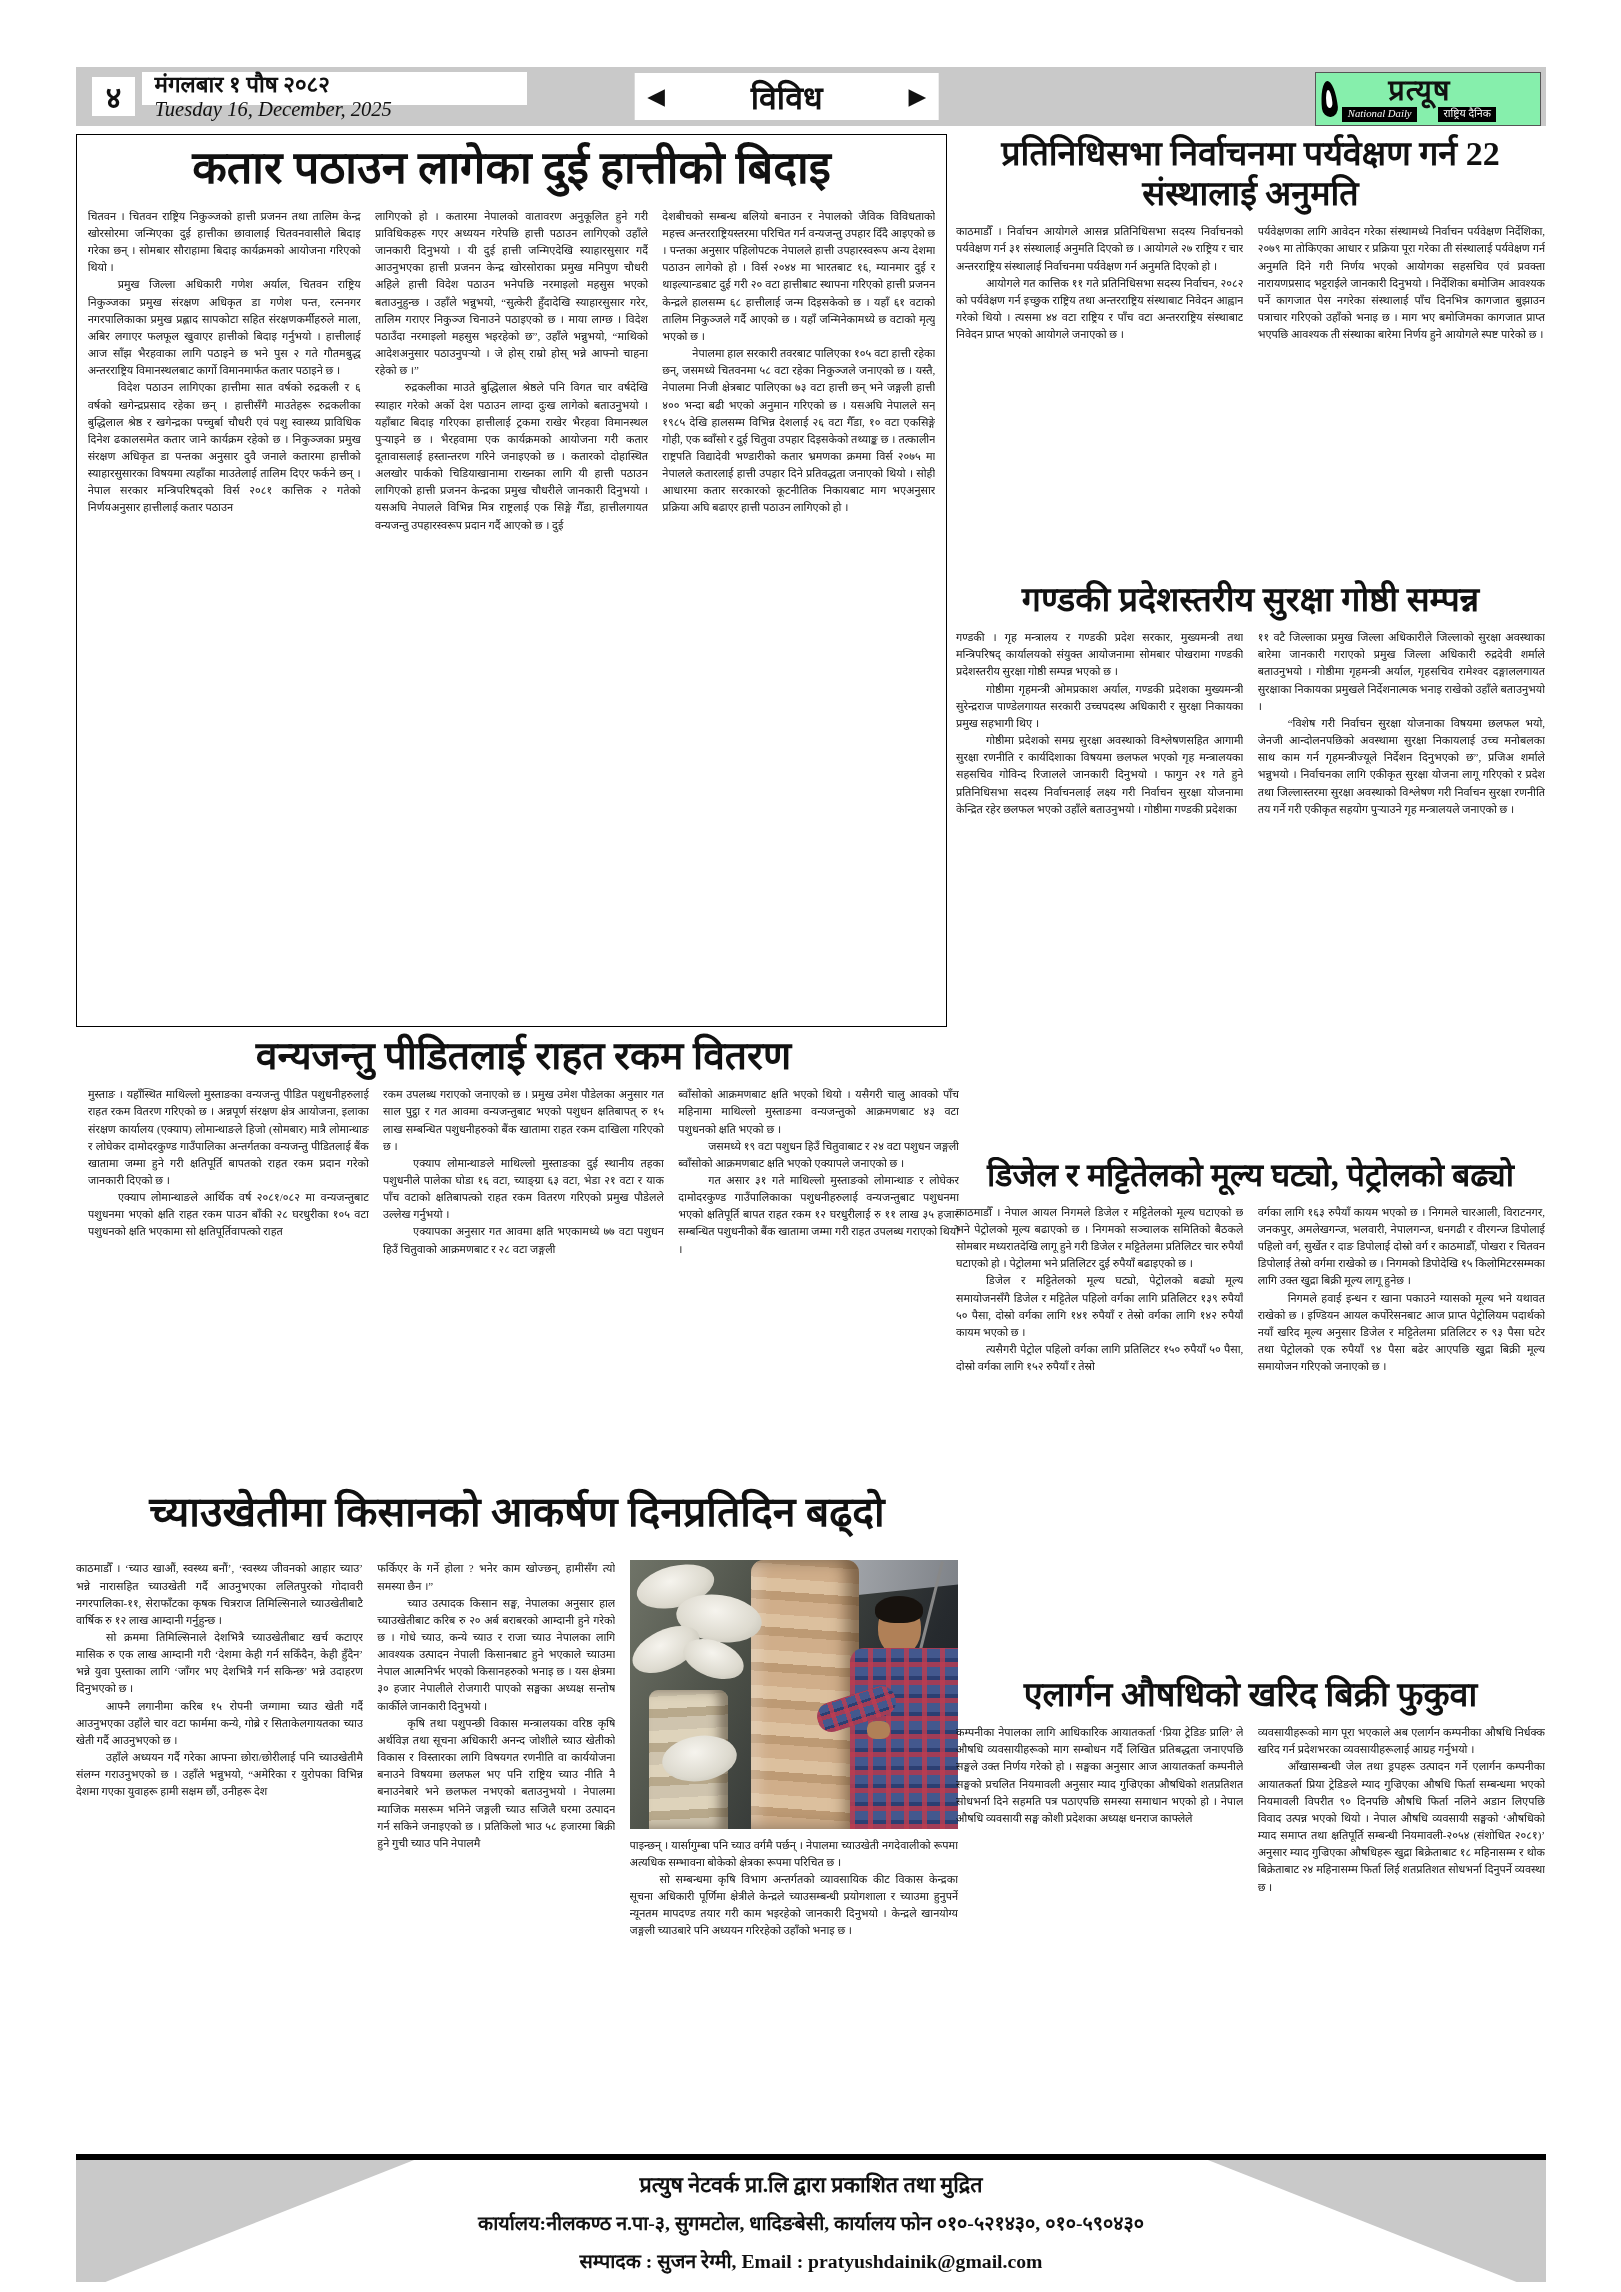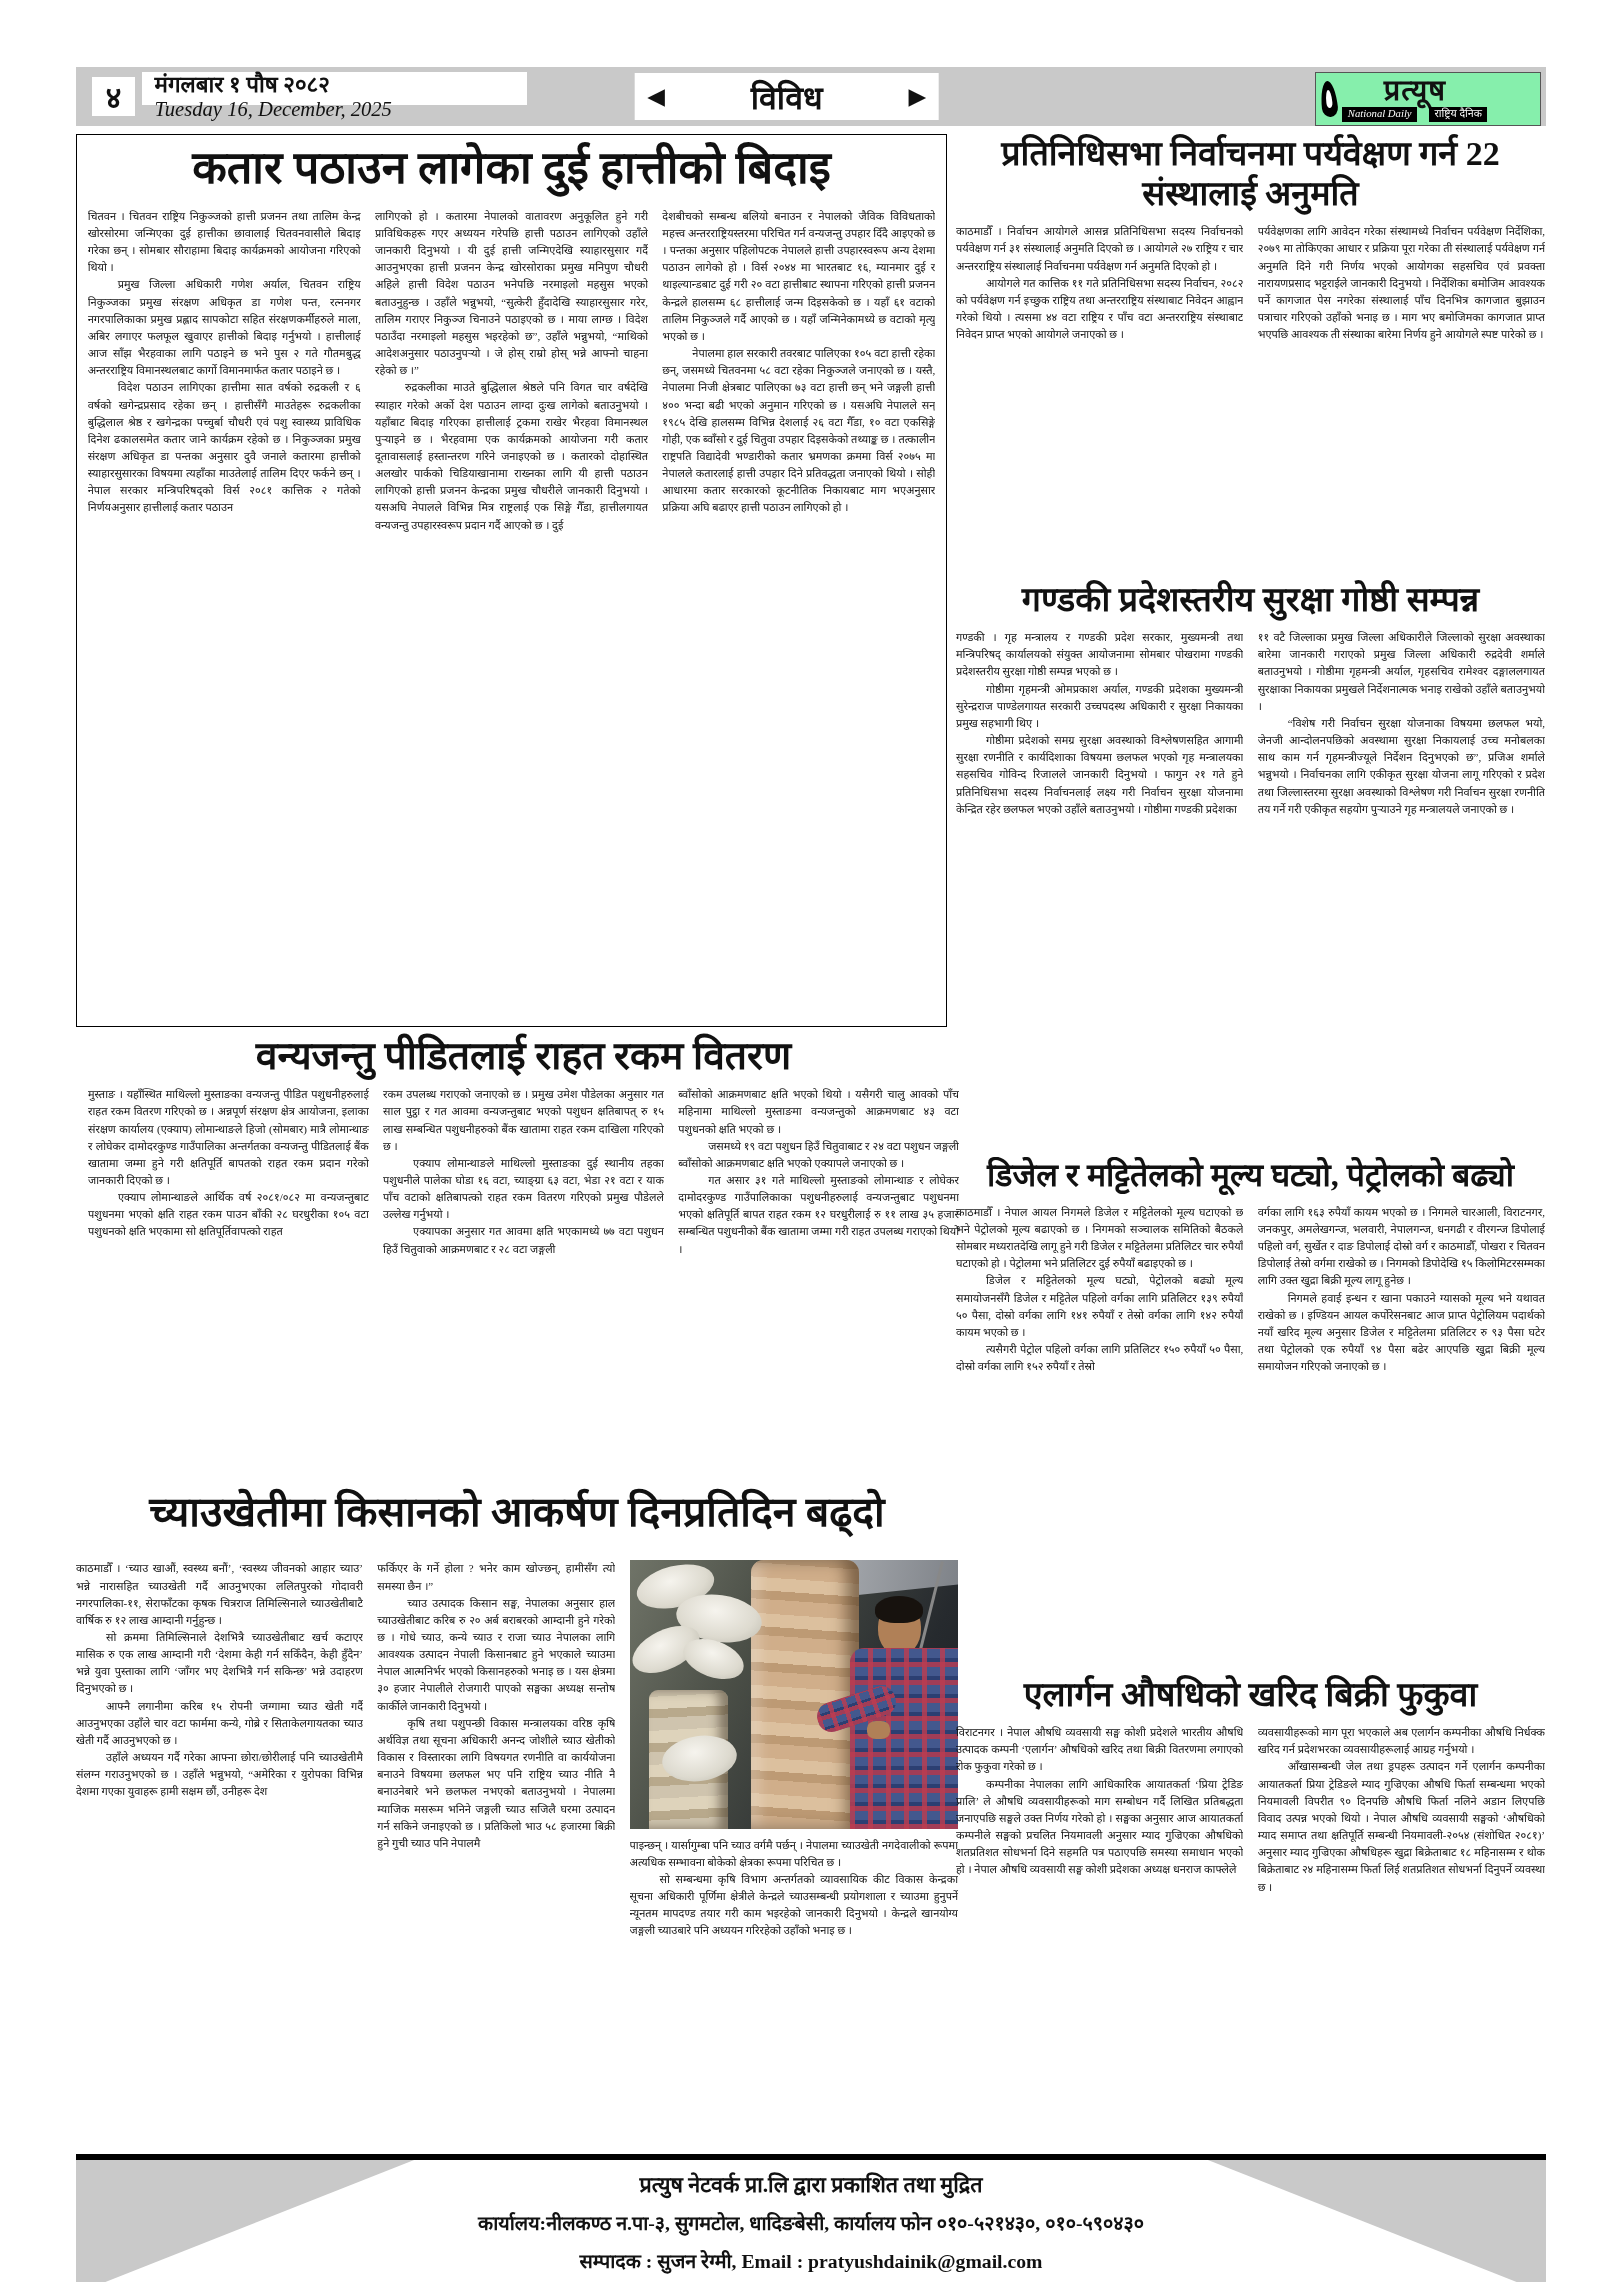--- a/index.html
+++ b/index.html
@@ -26,21 +26,21 @@
   .logo-box { position:absolute; right:5.4px; top:5px; width:226px; height:54px;
               background:#86efac; border:0.9px solid #555; display:flex; align-items:center;
               padding:1.8px 5.4px; gap:5.4px; }
   .flame { width:16px; height:36px; background:#000;
            border-radius:50% 50% 50% 50% / 75% 75% 25% 25%;
            transform:rotate(-6deg); position:relative; }
   .flame:after { content:""; position:absolute; left:4.5px; top:9px; width:6.3px; height:18px;
                  background:#fff; border-radius:50% 50% 50% 50% / 70% 70% 30% 30%; }
   .logo-main { display:flex; flex-direction:column; align-items:center; }
   .logo-title { font-size:29px; font-weight:700; letter-spacing:0.9px; line-height:1; }
-  .logo-chips { display:flex; gap:12px; margin-top:1.8px; }
+  .logo-chips { display:flex; gap:21px; margin-top:1.8px; }
   .chip { background:#000; color:#fff; font-size:10.7px; padding:0.9px 5.4px; line-height:1.3; }
   .chip.en { font-style:italic; }
 
   
   .article { position:absolute; display:flex; flex-direction:column; overflow:hidden; }
   .hl { font-weight:700; text-align:center; line-height:1.18; flex:0 0 auto; }
   .cols { flex:1 1 auto; display:flex; gap:14.3px; overflow:hidden; }
   .col { flex:1 1 0; overflow:hidden; text-align:justify; font-size:11px; line-height:1.56; }
   .col p { text-indent:30px; }
   .col p:first-child { text-indent:0; }
@@ -270,21 +270,20 @@
             <p>सो सम्बन्धमा कृषि विभाग अन्तर्गतको व्यावसायिक कीट विकास केन्द्रका सूचना अधिकारी पूर्णिमा क्षेत्रीले केन्द्रले च्याउसम्बन्धी प्रयोगशाला र च्याउमा हुनुपर्ने न्यूनतम मापदण्ड तयार गरी काम भइरहेको जानकारी दिनुभयो । केन्द्रले खानयोग्य जङ्गली च्याउबारे पनि अध्ययन गरिरहेको उहाँको भनाइ छ ।</p>
           </div>
       </div>
     </div>
   </section>
 
   <section class="article" id="art-allargan">
     <h2 class="hl">एलार्गन औषधिको खरिद बिक्री फुकुवा</h2>
     <div class="cols">
       <div class="col">
-          <p>विराटनगर । नेपाल औषधि व्यवसायी सङ्घ कोशी प्रदेशले भारतीय औषधि उत्पादक कम्पनी ‘एलार्गन’ औषधिको खरिद तथा बिक्री वितरणमा लगाएको रोक फुकुवा गरेको छ ।</p>
           <p>कम्पनीका नेपालका लागि आधिकारिक आयातकर्ता ‘प्रिया ट्रेडिङ प्रालि’ ले औषधि व्यवसायीहरूको माग सम्बोधन गर्दै लिखित प्रतिबद्धता जनाएपछि सङ्घले उक्त निर्णय गरेको हो । सङ्घका अनुसार आज आयातकर्ता कम्पनीले सङ्घको प्रचलित नियमावली अनुसार म्याद गुज्रिएका औषधिको शतप्रतिशत सोधभर्ना दिने सहमति पत्र पठाएपछि समस्या समाधान भएको हो । नेपाल औषधि व्यवसायी सङ्घ कोशी प्रदेशका अध्यक्ष धनराज काफ्लेले</p>
         </div>
       <div class="col">
           <p>व्यवसायीहरूको माग पूरा भएकाले अब एलार्गन कम्पनीका औषधि निर्धक्क खरिद गर्न प्रदेशभरका व्यवसायीहरूलाई आग्रह गर्नुभयो ।</p>
           <p>आँखासम्बन्धी जेल तथा ड्रपहरू उत्पादन गर्ने एलार्गन कम्पनीका आयातकर्ता प्रिया ट्रेडिङले म्याद गुज्रिएका औषधि फिर्ता सम्बन्धमा भएको नियमावली विपरीत ९० दिनपछि औषधि फिर्ता नलिने अडान लिएपछि विवाद उत्पन्न भएको थियो । नेपाल औषधि व्यवसायी सङ्घको ‘औषधिको म्याद समाप्त तथा क्षतिपूर्ति सम्बन्धी नियमावली-२०५४ (संशोधित २०८१)’ अनुसार म्याद गुज्रिएका औषधिहरू खुद्रा बिक्रेताबाट १८ महिनासम्म र थोक बिक्रेताबाट २४ महिनासम्म फिर्ता लिई शतप्रतिशत सोधभर्ना दिनुपर्ने व्यवस्था छ ।</p>
         </div>
     </div>
   </section>
 
   <div class="footer-bar"></div>

